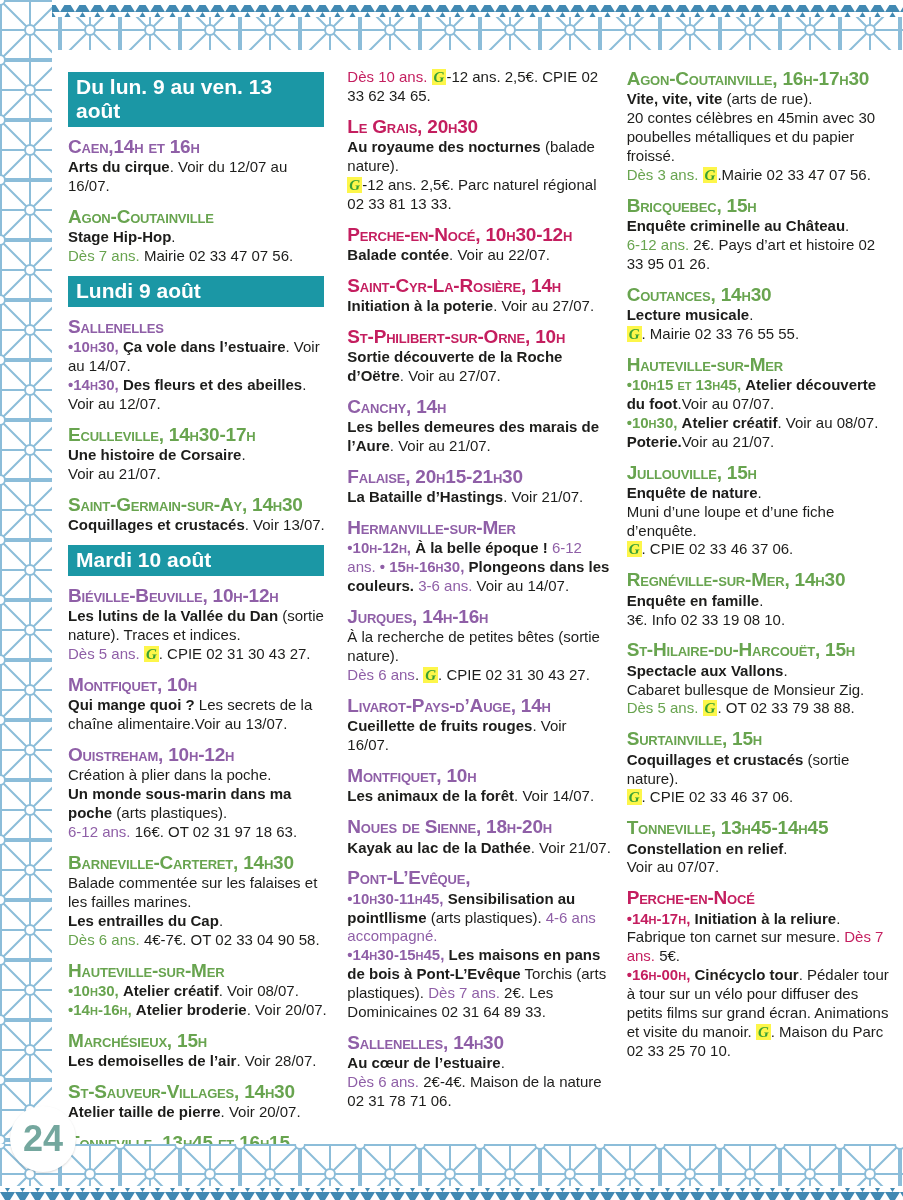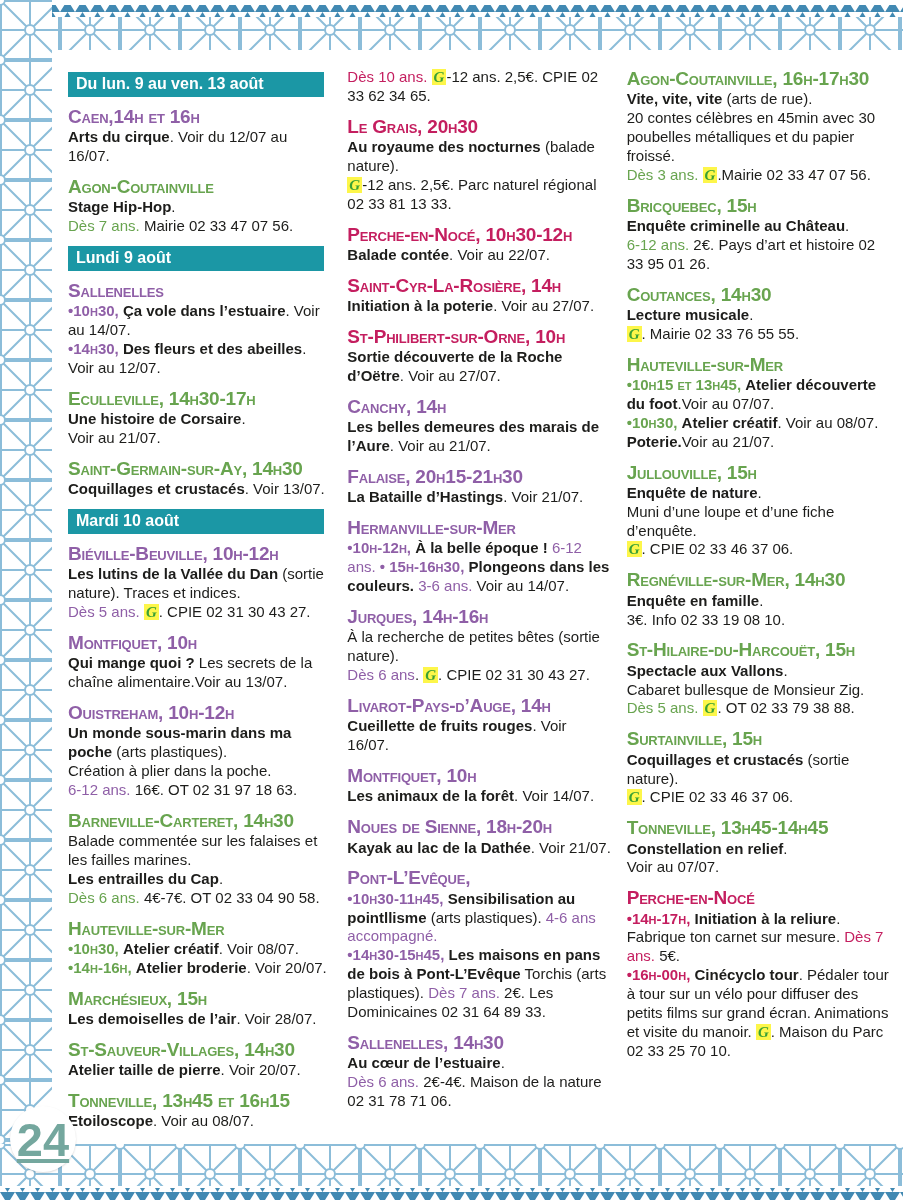--- a/index.html
+++ b/index.html
@@ -5,36 +5,36 @@
   html,body{margin:0;padding:0;}
   body{width:903px;height:1200px;position:relative;background:#ffffff;
        font-family:"Liberation Sans", sans-serif;color:#1d1d1b;overflow:hidden;}
   .border-svg{position:absolute;z-index:0;display:block;}
   #border-top{top:0;left:0;}
   #border-left{top:0;left:0;}
   #border-bottom{bottom:0;left:0;}
   .content{position:absolute;left:52px;top:50px;right:0;bottom:56px;z-index:1;
            background:#ffffff;padding:18px 12px 0 16px;display:flex;gap:15px;overflow:hidden;}
   .col{flex:1 1 0;min-width:0;}
-  .banner{background:var(--teal);color:#ffffff;font-weight:bold;font-size:16px;
+  .banner{background:var(--teal);color:#ffffff;font-weight:bold;font-size:21px;
           padding:3px 8px 4px 8px;margin:4px 8px 9px 0;}
   .entry{margin:0 0 10px 0;}
   .entry h3{margin:0 0 1px 0;font-weight:bold;font-size:19px;line-height:1.12;
             font-variant:small-caps;letter-spacing:-0.2px;color:var(--c);}
   .entry p{margin:0;font-size:15px;line-height:1.26;}
   .c-purple{--c:var(--purple);} .c-green{--c:var(--green);} .c-crimson{--c:var(--crimson);}
   .seg-t{font-weight:bold;margin-top:16px;}
   .seg-c{font-weight:normal;color:var(--c);}
   .seg-h{font-weight:bold;color:var(--c);font-variant:small-caps;}
   .seg-g{background:var(--gyellow);color:var(--ggreen);font-weight:bold;font-style:italic;
          font-family:"Liberation Serif", serif;padding:0 2px;}
   .page-num{position:absolute;left:10px;top:1106px;width:66px;height:66px;z-index:2;
             background:#ffffff;border-radius:50%;display:flex;align-items:center;justify-content:center;
             box-shadow:0 1px 2px rgba(0,0,0,0.15);}
-  .page-num span{color:var(--pagenum);font-size:47px;font-weight:bold;text-decoration:underline;}
+  .page-num span{color:var(--pagenum);font-size:36px;font-weight:bold;}
 </style>
 </head>
 <body>
 
 <svg id="border-top" class="border-svg" width="903" height="52">
   <defs>
     <pattern id="star-t" width="60" height="60" patternUnits="userSpaceOnUse">
       <rect width="60" height="60" fill="#ffffff"></rect>
       <path d="M0 0L60 60M60 0L0 60M30 0V60M0 30H60M0 1H60M0 59H60M1 0V60M59 0V60" stroke="#8cbdd9" stroke-width="2" fill="none"></path>
       <g fill="#ffffff" stroke="#8cbdd9" stroke-width="2">
@@ -127,22 +127,22 @@
         <h3>Biéville-Beuville, 10h-12h</h3>
         <p><span class="seg-t">Les lutins de la Vallée du Dan</span><span class="seg-n"> (sortie nature). Traces et indices.</span></p>
         <p><span class="seg-c">Dès 5 ans. </span><span class="seg-g">G</span><span class="seg-n">. CPIE 02 31 30 43 27.</span></p>
       </div>
       <div class="entry c-purple">
         <h3>Montfiquet, 10h</h3>
         <p><span class="seg-t">Qui mange quoi ?</span><span class="seg-n"> Les secrets de la chaîne alimentaire.Voir au 13/07.</span></p>
       </div>
       <div class="entry c-purple">
         <h3>Ouistreham, 10h-12h</h3>
+        <p><span class="seg-n">Création à plier dans la poche.</span></p>
         <p><span class="seg-t">Un monde sous-marin dans ma poche</span><span class="seg-n"> (arts plastiques).</span></p>
-        <p><span class="seg-n">Création à plier dans la poche.</span></p>
         <p><span class="seg-c">6-12 ans.</span><span class="seg-n"> 16€. OT 02 31 97 18 63.</span></p>
       </div>
       <div class="entry c-green">
         <h3>Barneville-Carteret, 14h30</h3>
         <p><span class="seg-n">Balade commentée sur les falaises et les failles marines.</span></p>
         <p><span class="seg-t">Les entrailles du Cap</span><span class="seg-n">.</span></p>
         <p><span class="seg-c">Dès 6 ans.</span><span class="seg-n"> 4€-7€. OT 02 33 04 90 58.</span></p>
       </div>
       <div class="entry c-green">
         <h3>Hauteville-sur-Mer</h3>

